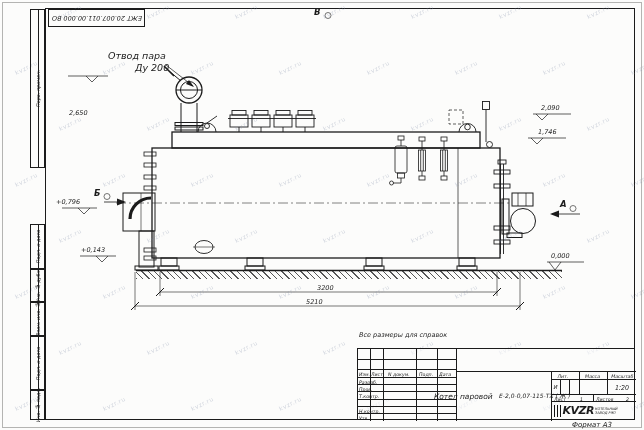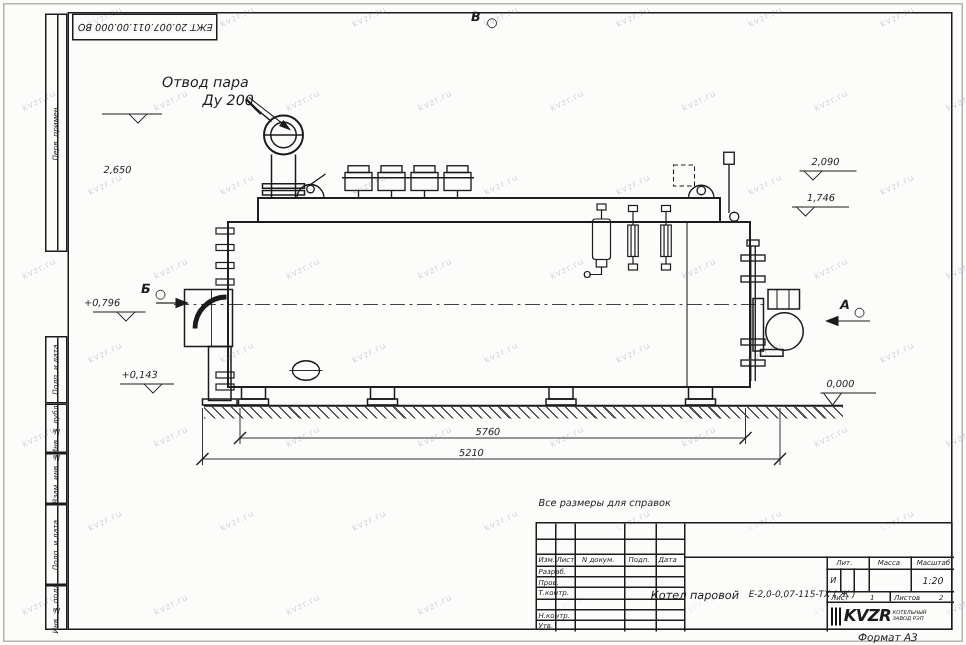--- a/index.html
+++ b/index.html
@@ -360,21 +360,21 @@
   <span class="abs g view" style="left:94px;top:188px;">Б</span>
   <span class="abs g view" style="left:560px;top:199px;">А</span>
 
   <span class="abs g dimtxt" style="left:69px;top:65px;margin-top:44px;">2,650</span>
   <span class="abs g dimtxt" style="left:541px;top:104px;">2,090</span>
   <span class="abs g dimtxt" style="left:538px;top:128px;text-align:right;">1,746</span>
   <span class="abs g dimtxt" style="left:56px;top:198px;">+0,796</span>
   <span class="abs g dimtxt" style="left:81px;top:246px;text-align:center;">+0,143</span>
   <span class="abs g dimtxt" style="left:551px;top:252px;">0,000</span>
 
-  <span class="abs g dimtxt" style="left:317px;top:284px;">5760</span>
+  <span class="abs g dimtxt" style="left:317px;top:284px;">3200</span>
   <span class="abs g dimtxt" style="left:306px;top:298px;">5210</span>
 
   <span class="abs g note" style="left:359px;top:331px;text-align:right;">Все размеры для справок</span>
 
   <div id="tb">
 
     <div class="vl" style="left:12px;top:0;height:72px;"></div>
     <div class="vl" style="left:25px;top:0;height:72px;"></div>
     <div class="vl" style="left:58px;top:0;height:72px;"></div>
     <div class="vl" style="left:79px;top:0;height:72px;"></div>

